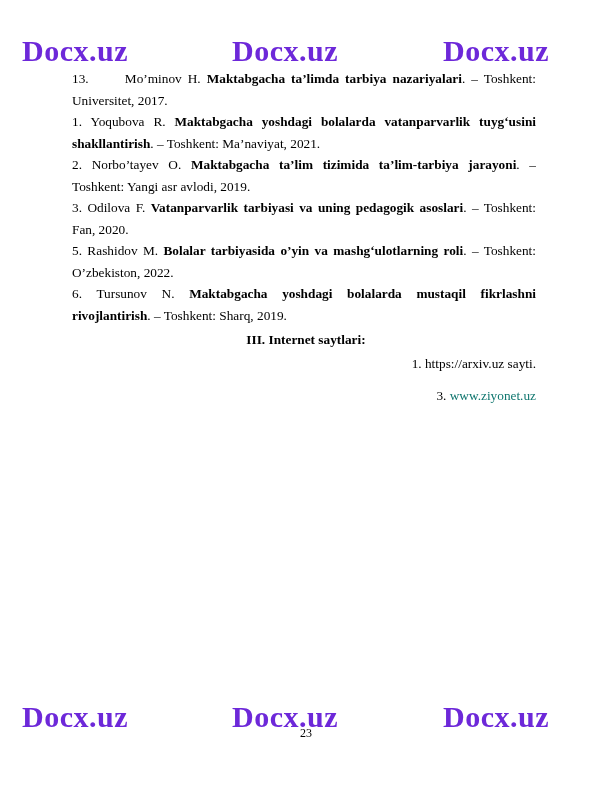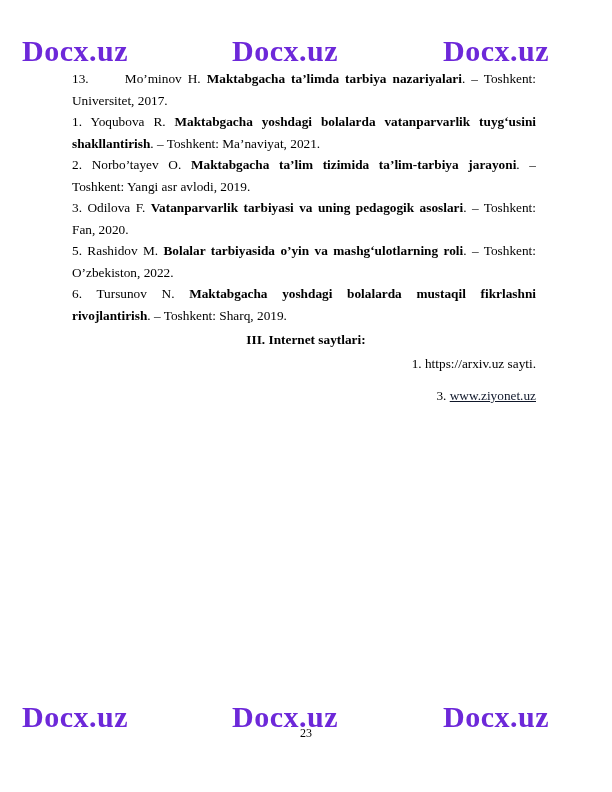--- a/index.html
+++ b/index.html
@@ -75,22 +75,21 @@
   .entry {
     margin-bottom: 0px;
   }
   b { font-weight: bold; }
 
   .spaced {
     margin-top: 3px;
   }
 
   .link {
-    color: #0f172a;
-    text-decoration: underline;
+    color: #0f766e;
   }
 
   .internet-list p {
     text-align: right;
     margin-bottom: 11px;
   }
 
   
   .footer {
     position: absolute;

